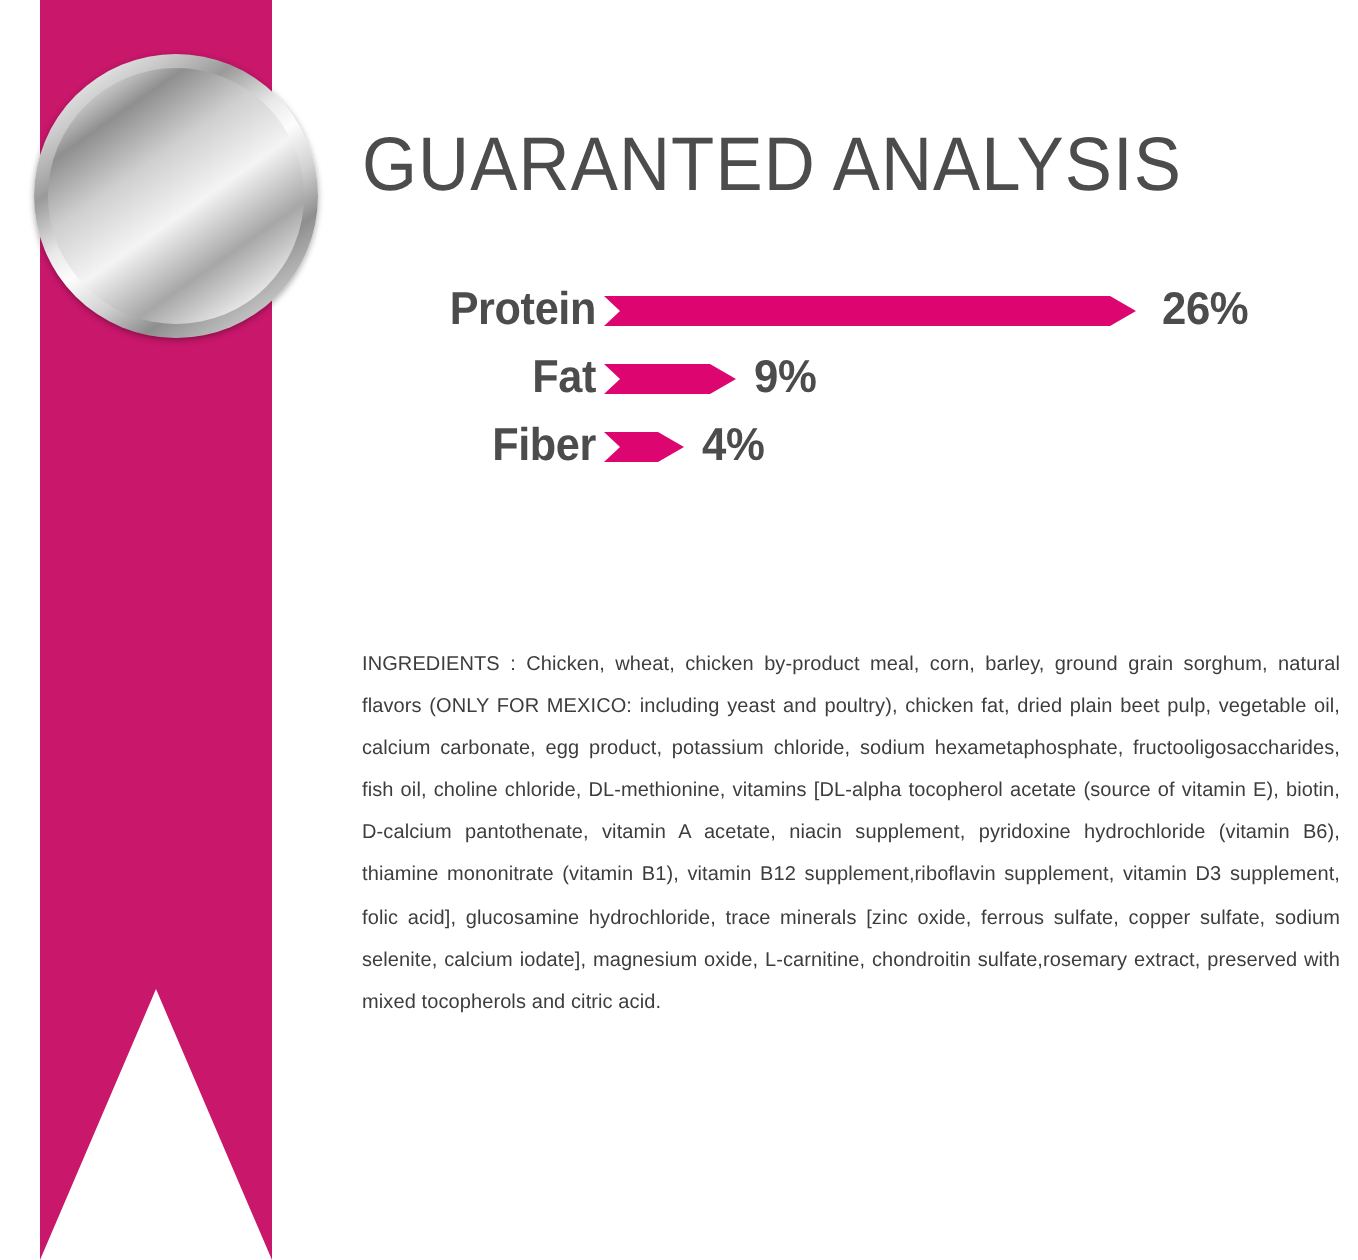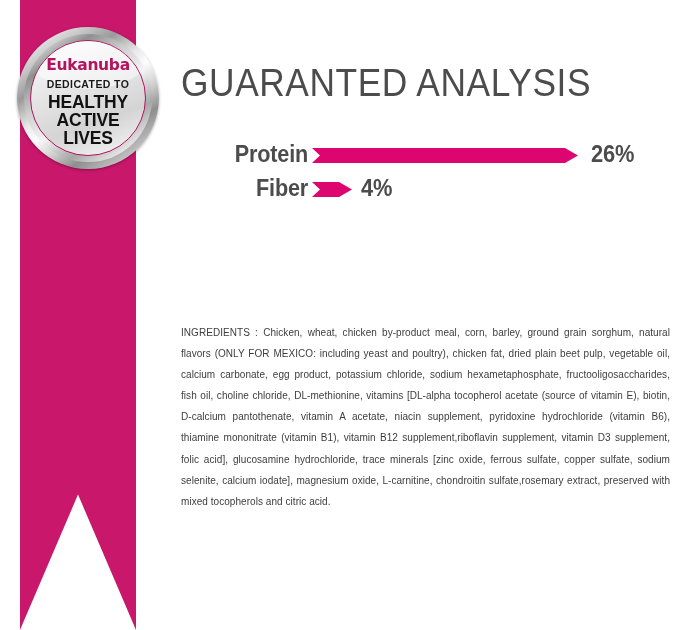--- a/index.html
+++ b/index.html
@@ -148,21 +148,21 @@
     color: #4C4C4C;
     letter-spacing: 0.6px;
     transform: scaleX(0.93);
     transform-origin: left top;
     white-space: nowrap;
   }
 
   
   #chart {
     position: absolute;
-    left: 181px;
+    left: 171px;
     top: 141px;
     width: 490px;
   }
   .chart-row {
     position: relative;
     height: 34px;
   }
   .chart-label {
     position: absolute;
     left: 0;
@@ -219,52 +219,39 @@
   }
 </style>
 </head>
 <body>
 
 <div id="ribbon"></div>
 
 <div id="badge">
   <div class="badge-outer"></div>
   <div class="badge-ring2"></div>
-  <div class="badge-inner">
-    <div class="badge-gloss"></div>
-    <div class="badge-wordmark">Eukanuba</div>
-    <div class="badge-dedicated">DEDICATED TO</div>
-    <div class="badge-big">
-      <span>HEALTHY</span>
-      <span>ACTIVE</span>
-      <span>
-        <span class="badge-lives-wrap">
-          <span>LIVES</span>
-          <span class="badge-tm">
-            <i>TM</i>
-            <i>MC</i>
-          </span>
-        </span>
-      </span>
-    </div>
-  </div>
 </div>
 
 <div id="content">
 
   <div id="title">GUARANTED ANALYSIS</div>
 
   <div id="chart">
 
     <div class="chart-row">
       <div class="chart-label">Protein</div>
       <div class="chart-bar" style="width:266px"></div>
       <div class="chart-value" style="left:410px">26%</div>
     </div>
 
+    <div class="chart-row">
+      <div class="chart-label">Fat</div>
+      <div class="chart-bar" style="width:66px"></div>
+      <div class="chart-value" style="left:206px">9%</div>
+    </div>
 
     <div class="chart-row">
       <div class="chart-label">Fiber</div>
       <div class="chart-bar" style="width:40px"></div>
       <div class="chart-value" style="left:180px">4%</div>
     </div>
 
 
   </div>
 

